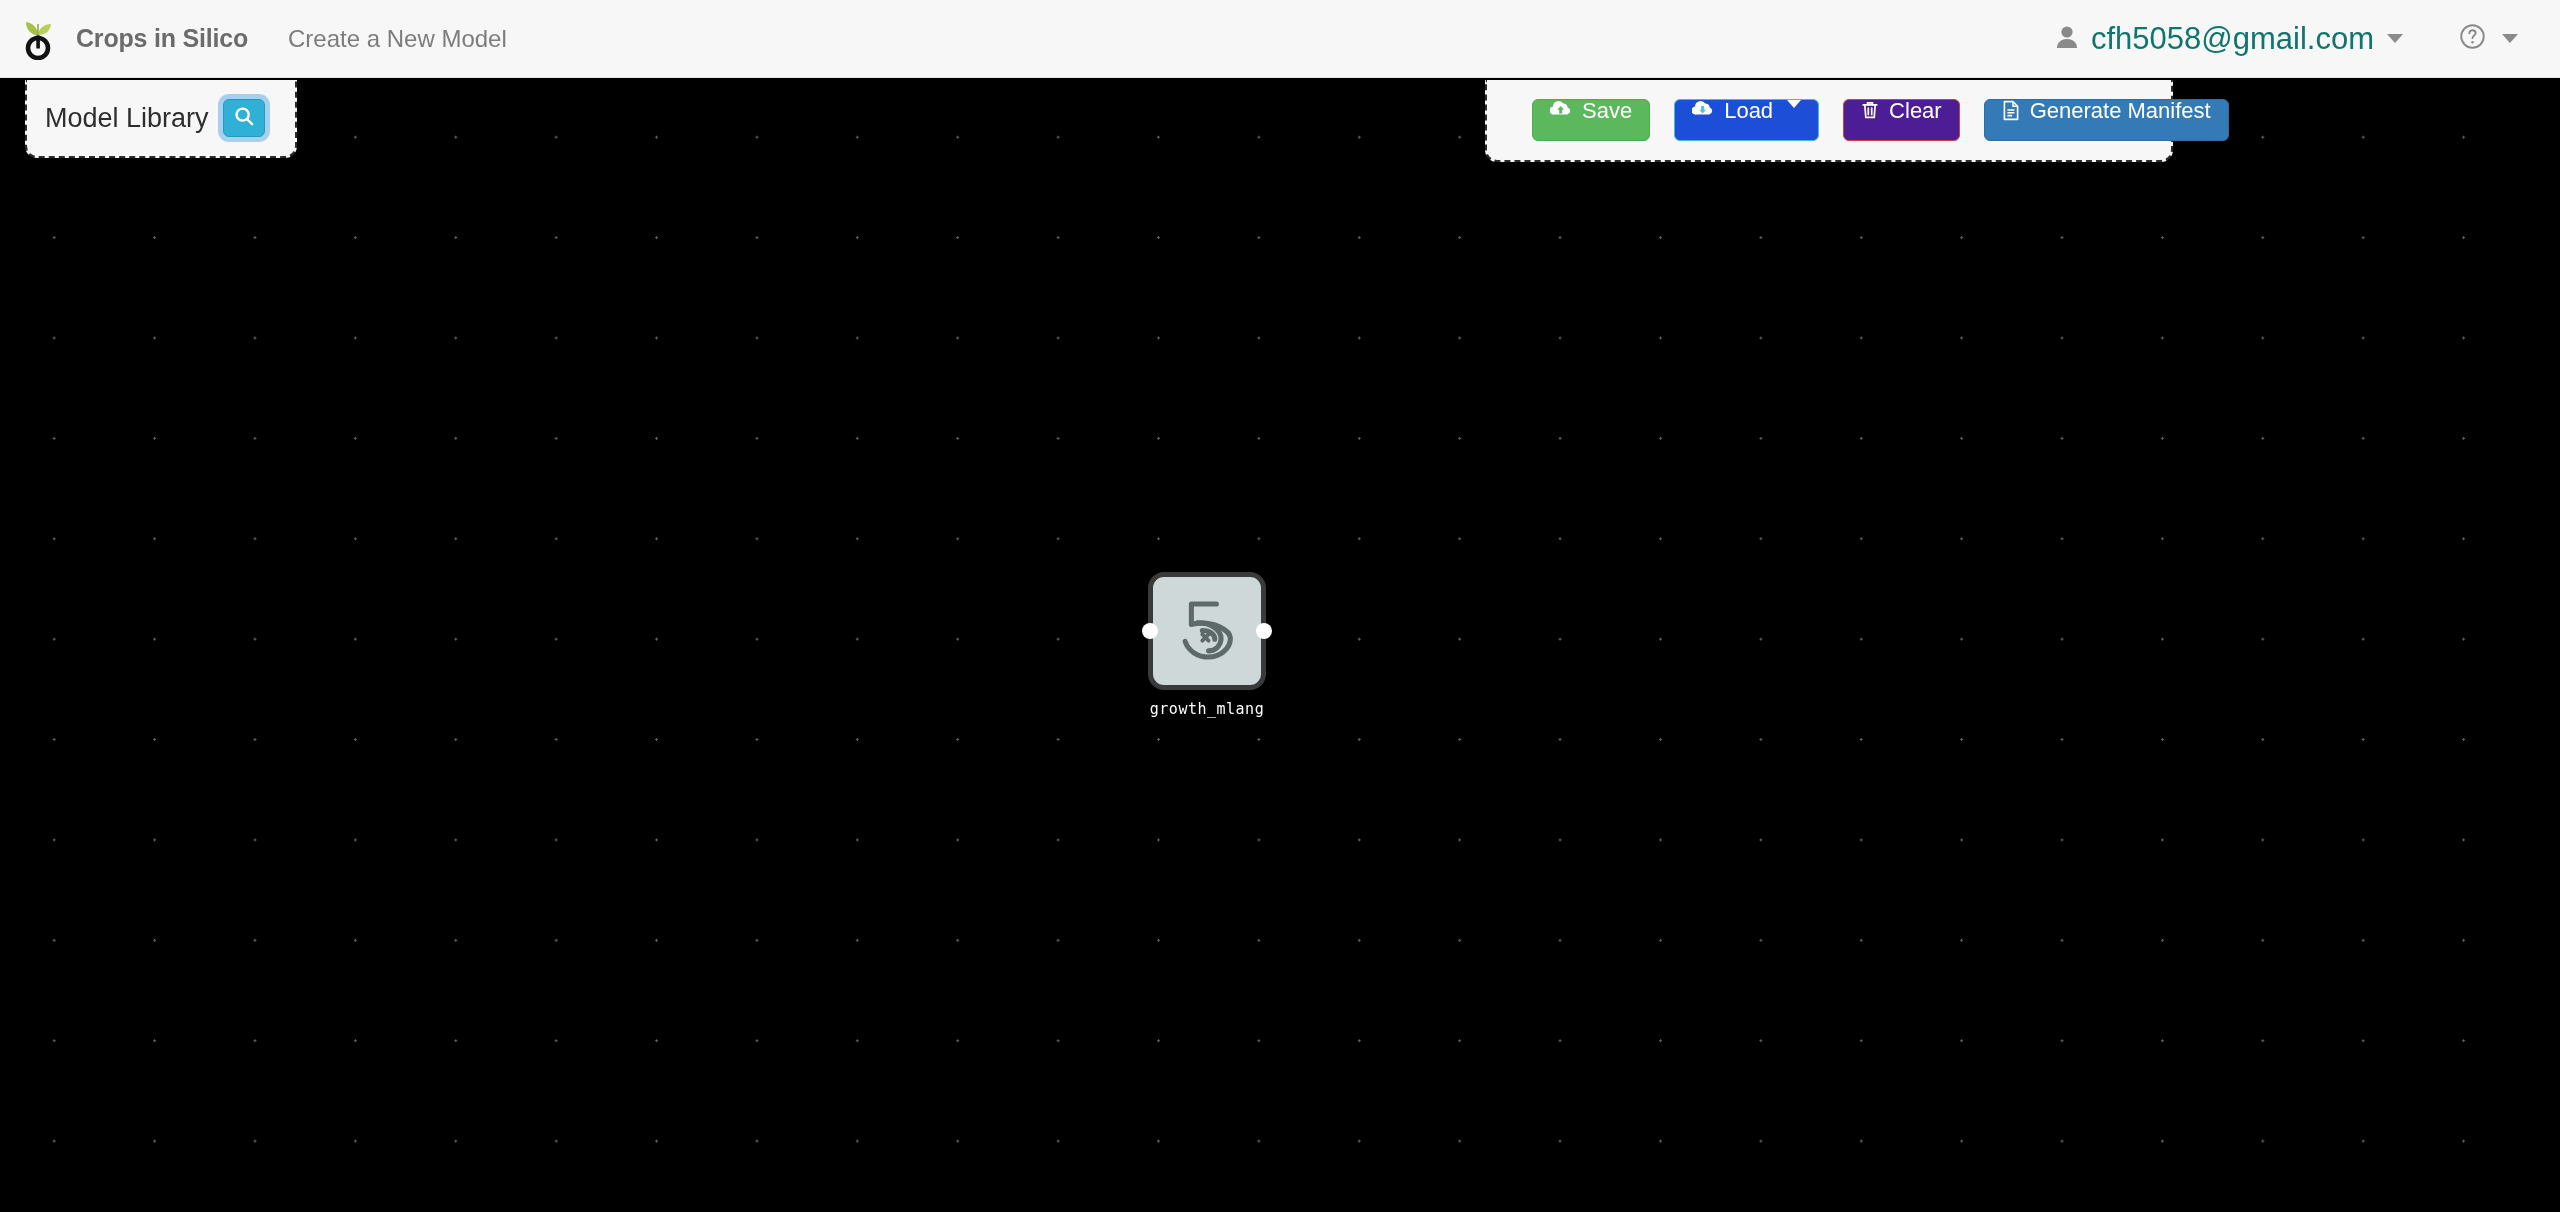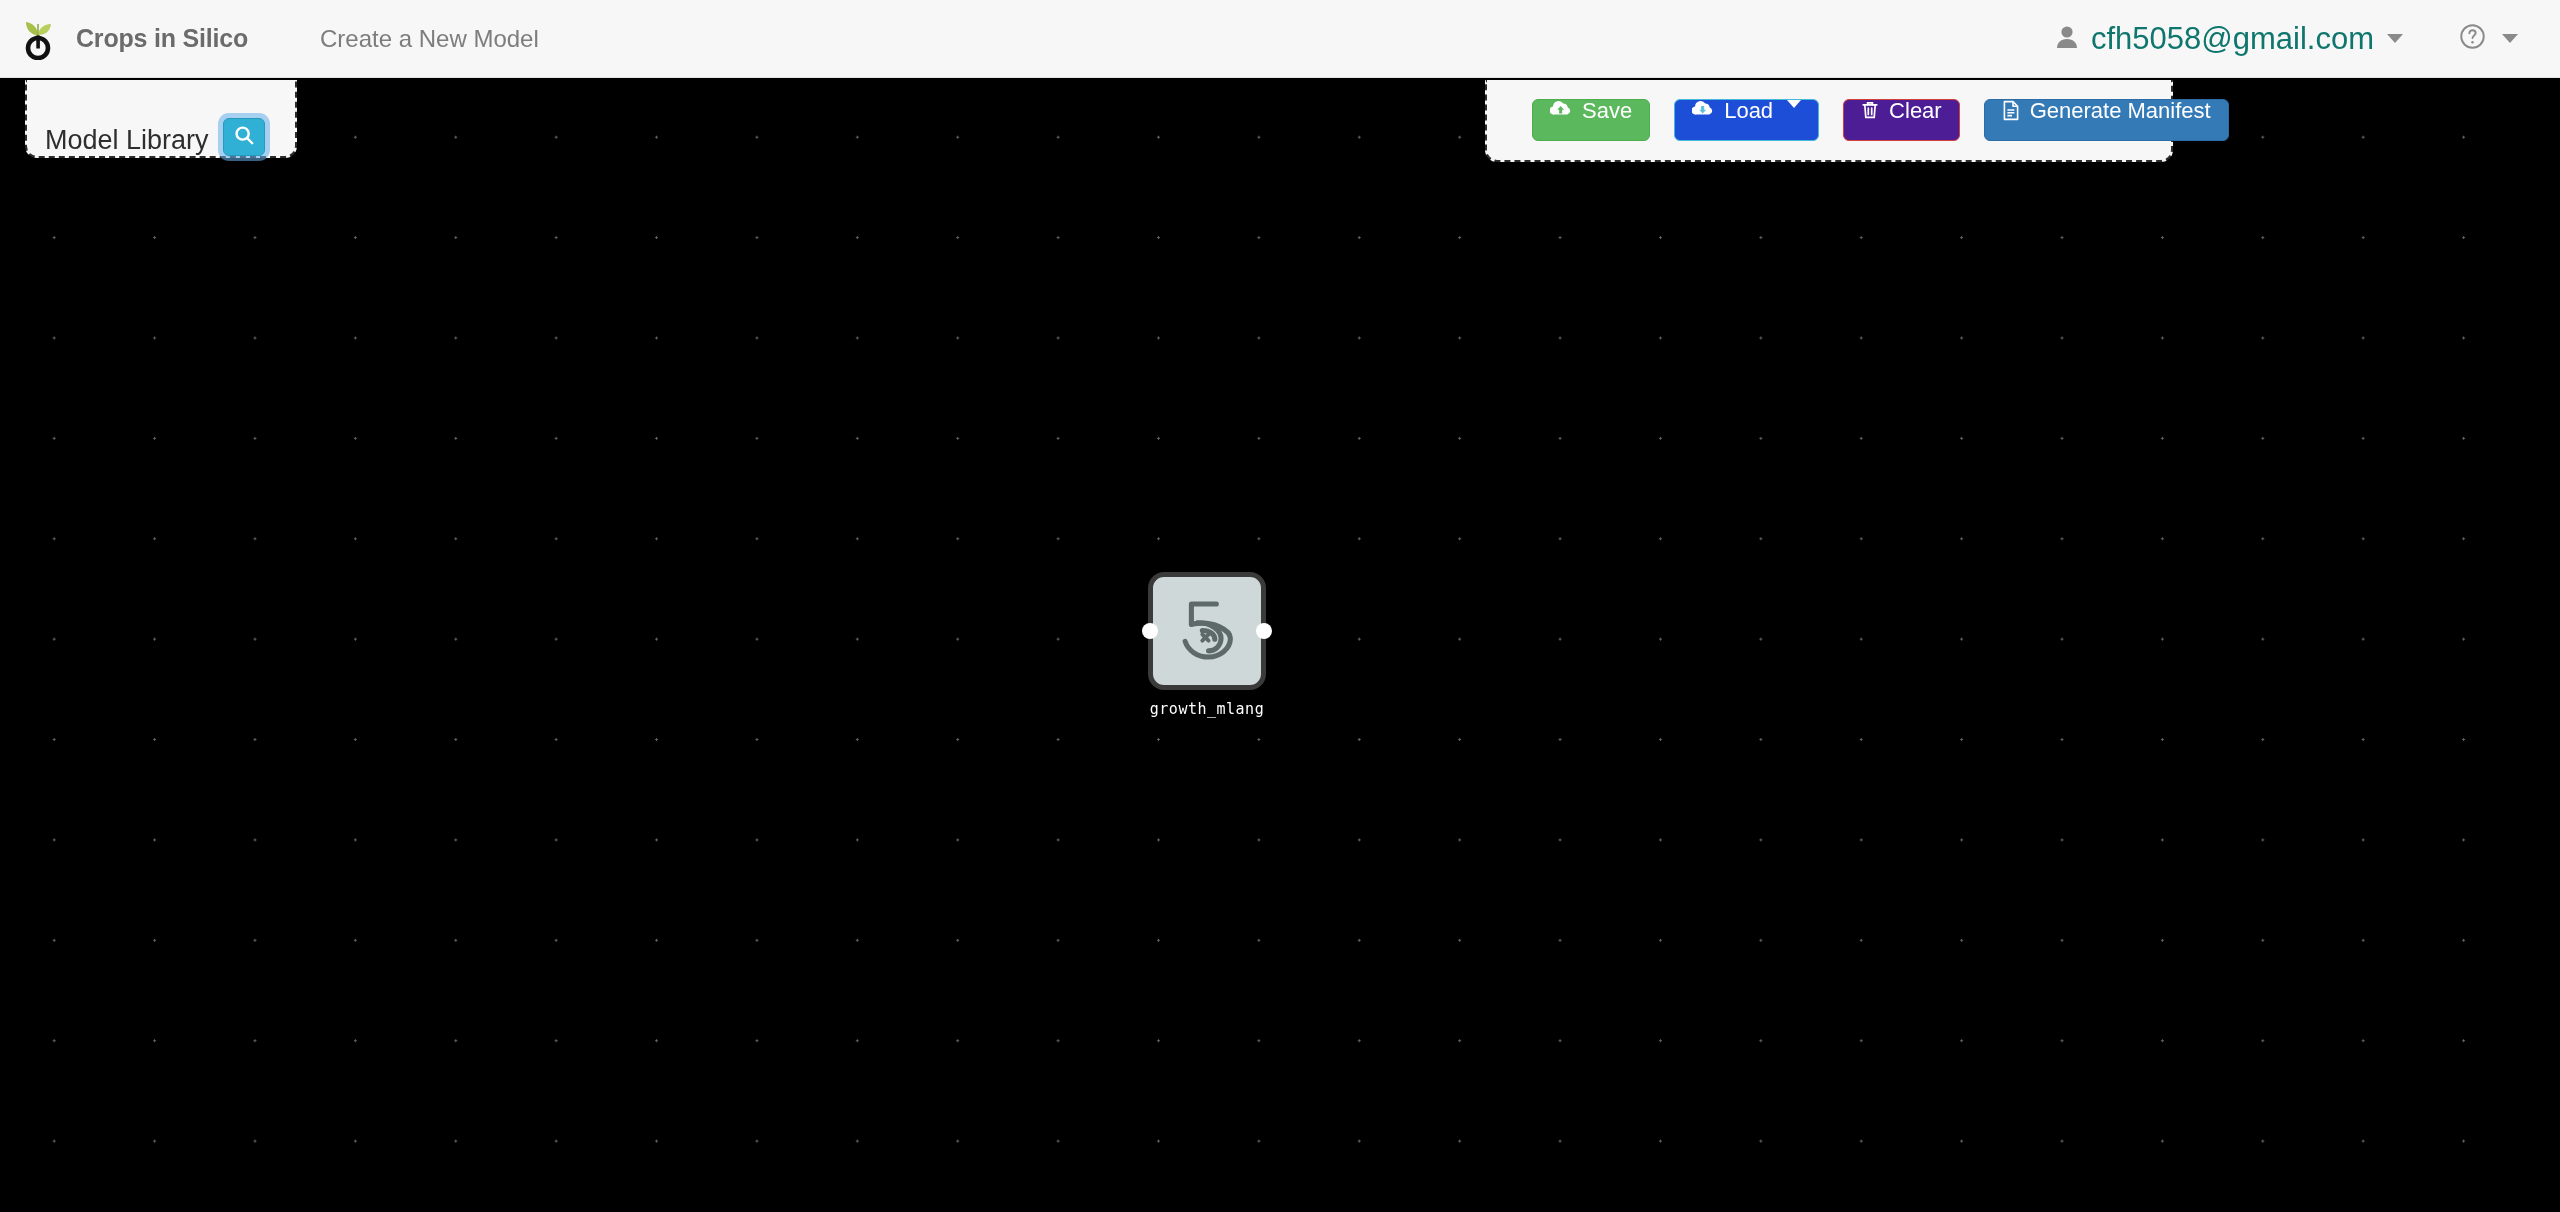--- a/index.html
+++ b/index.html
@@ -46,21 +46,21 @@
   .brand-name {
     margin-left: 18px;
     font-size: 25px;
     font-weight: bold;
     color: #6b6b6b;
     letter-spacing: -0.2px;
     white-space: nowrap;
     text-align: center;
   }
   .nav-link {
-    margin-left: 72px;
+    margin-left: 40px;
     font-size: 24px;
     color: #7d7d7d;
     white-space: nowrap;
     text-decoration: none;
   }
   .header-right {
     margin-left: auto;
     display: flex;
     align-items: center;
     padding-right: 42px;
@@ -96,21 +96,21 @@
     border-radius: 12px;
     z-index: 40;
   }
 
   #model-library-panel {
     left: 25px;
     top: 80px;
     width: 272px;
     height: 78px;
     display: flex;
-    align-items: flex-end;
+    align-items: center;
     padding: 0 18px;
     gap: 14px;
     border-top: none;
     border-top-left-radius: 0;
     border-top-right-radius: 0;
   }
   .panel-title {
     font-size: 27px;
     color: #2e2e2e;
     white-space: nowrap;

